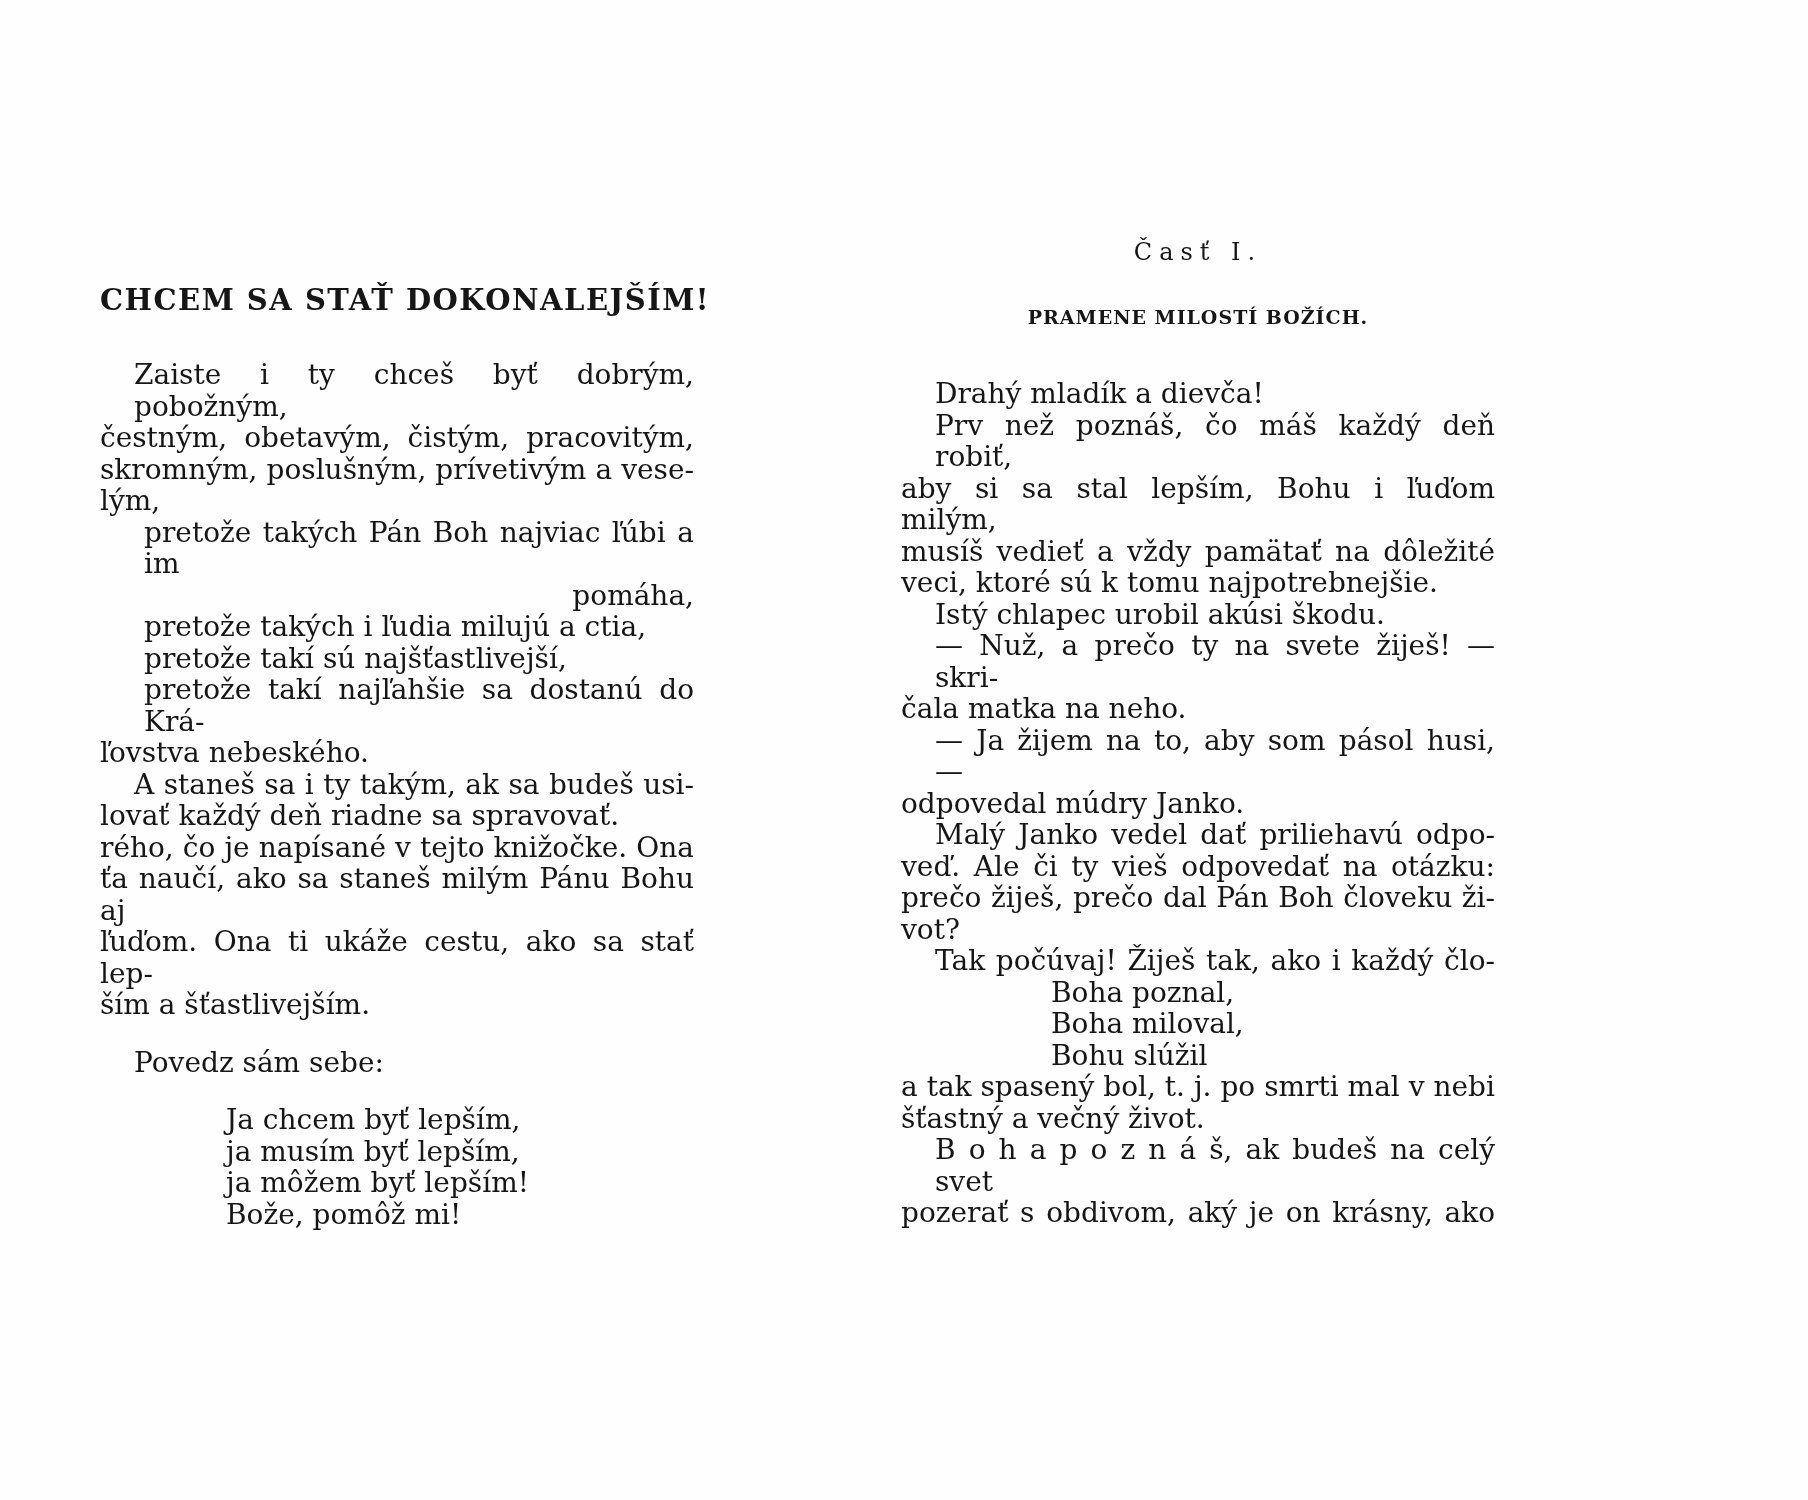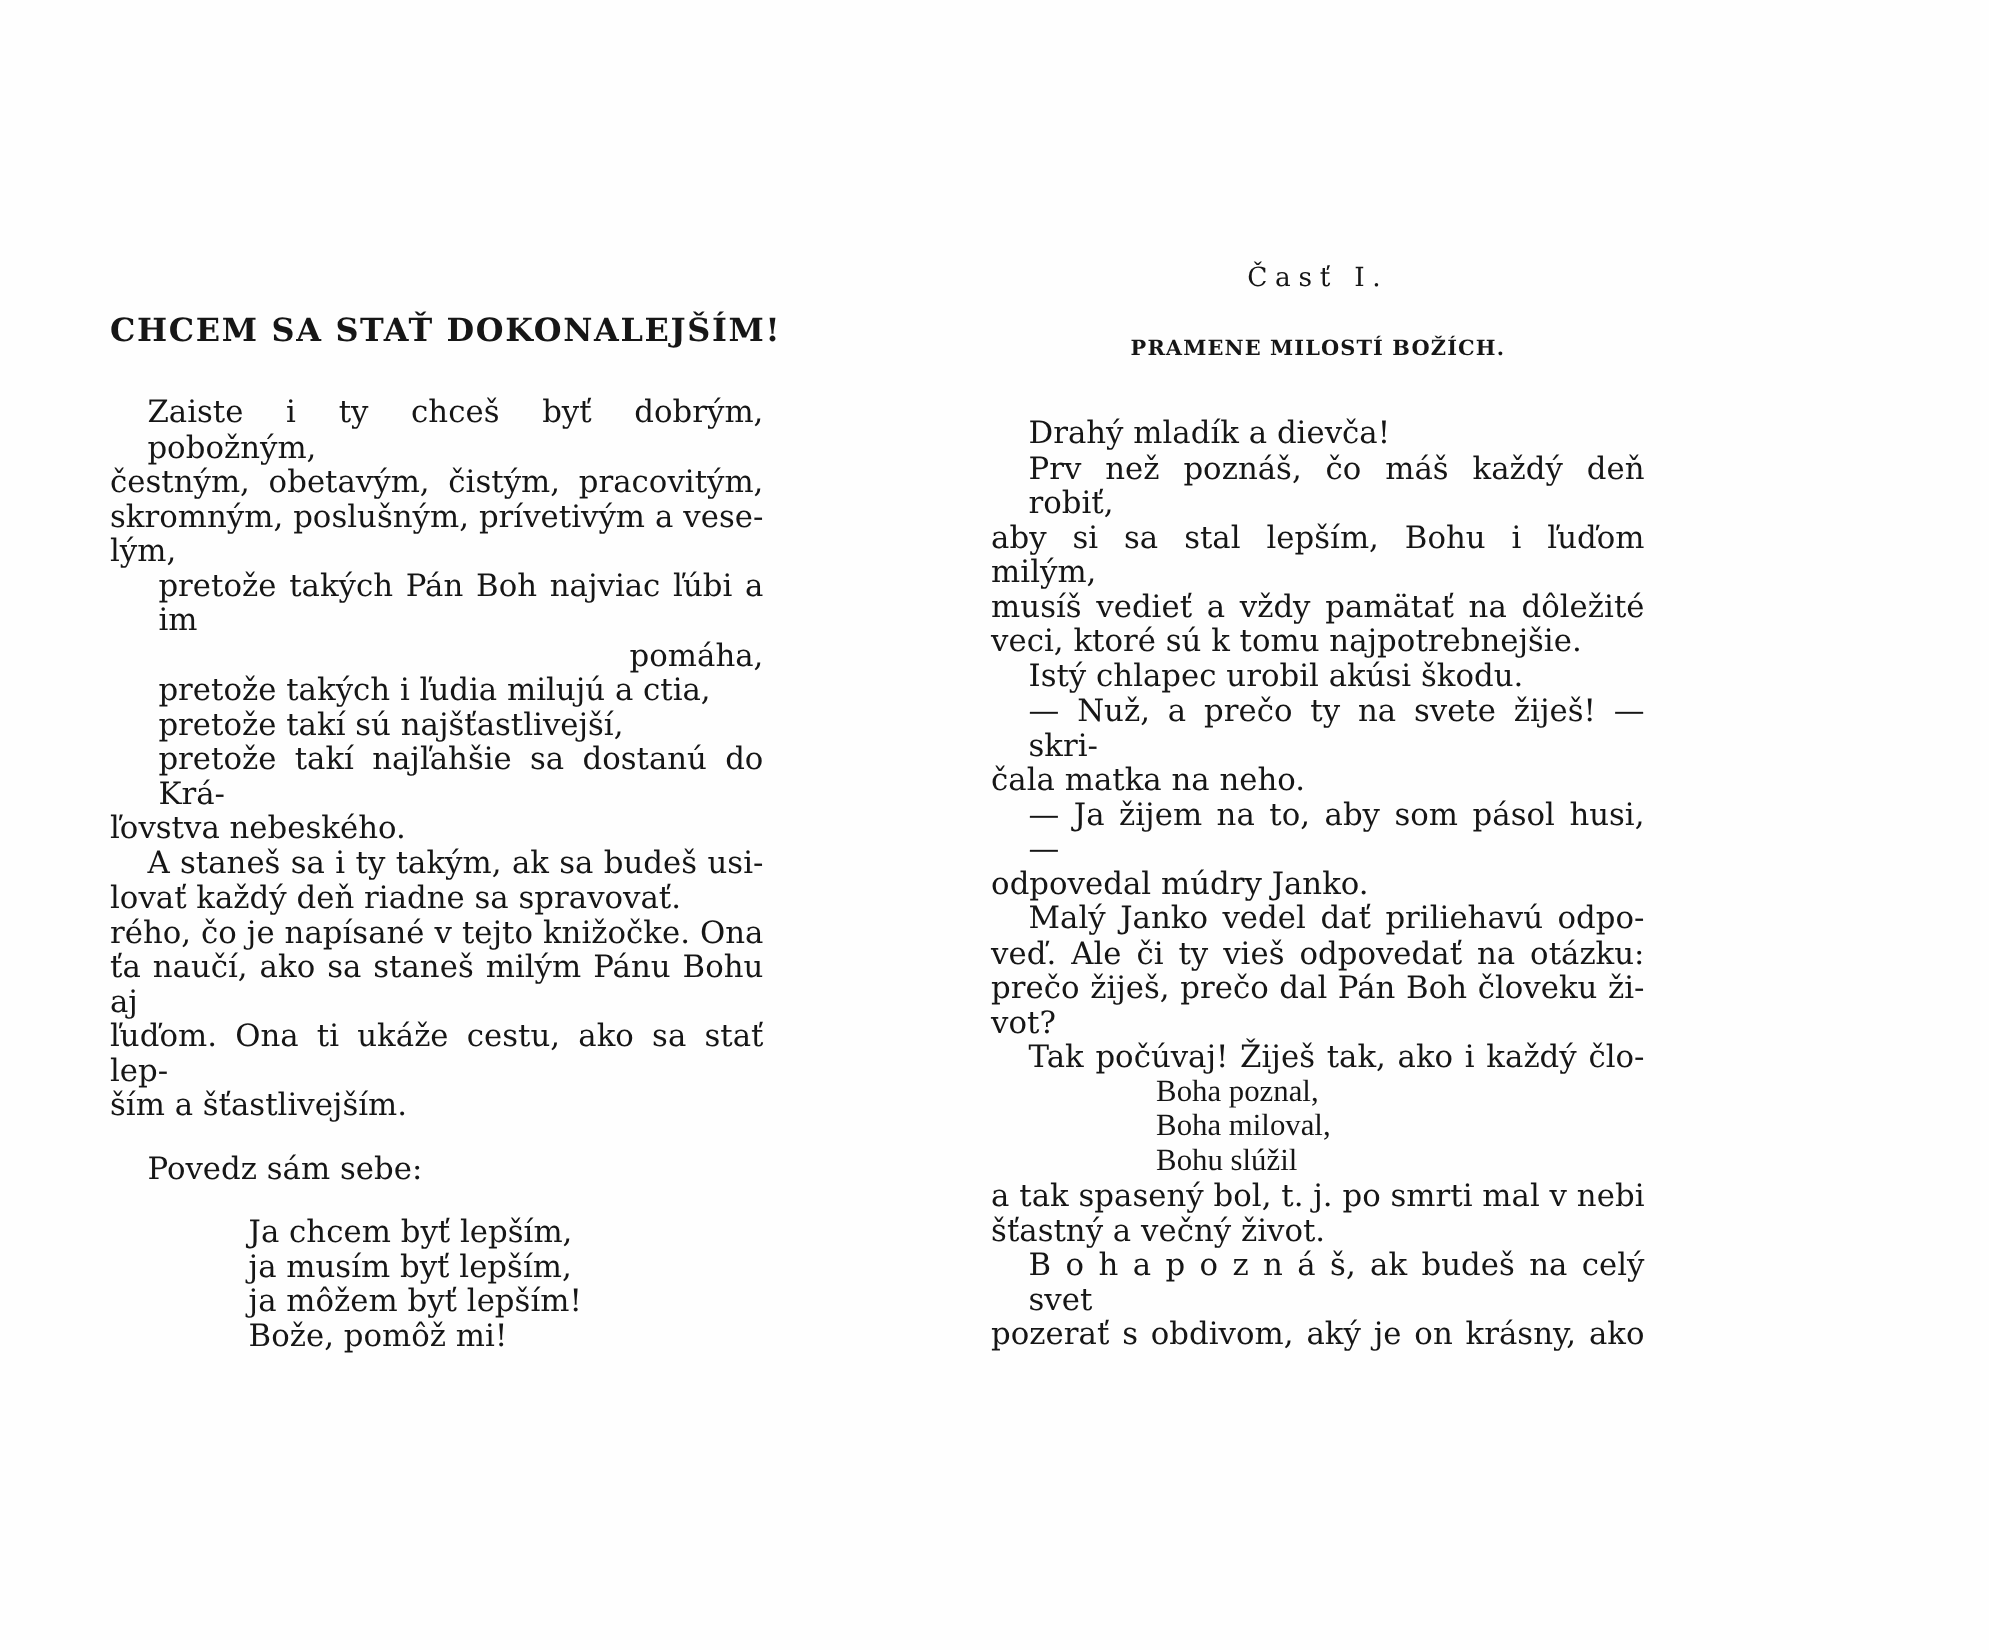--- a/index.html
+++ b/index.html
@@ -57,21 +57,21 @@
     line-height: 31.5px;
   }
   .line.j {
     text-align: justify;
     text-align-last: justify;
   }
   .i1 { padding-left: 34px; }
   .i2 { padding-left: 44px; }
   .i3 { padding-left: 84px; text-align: right; }
   .i4 { padding-left: 126px; }
-  .i5 { padding-left: 150px; font-family: Liberation Serif, serif; }
+  .i5 { padding-left: 150px; }
   .gap { margin-top: 26px; }
 </style>
 </head>
 <body>
 
 <div class="spread">
 
   <div class="page left">
     <h1 class="left-title">CHCEM SA STAŤ DOKONALEJŠÍM!</h1>
     <div class="body-lines">

